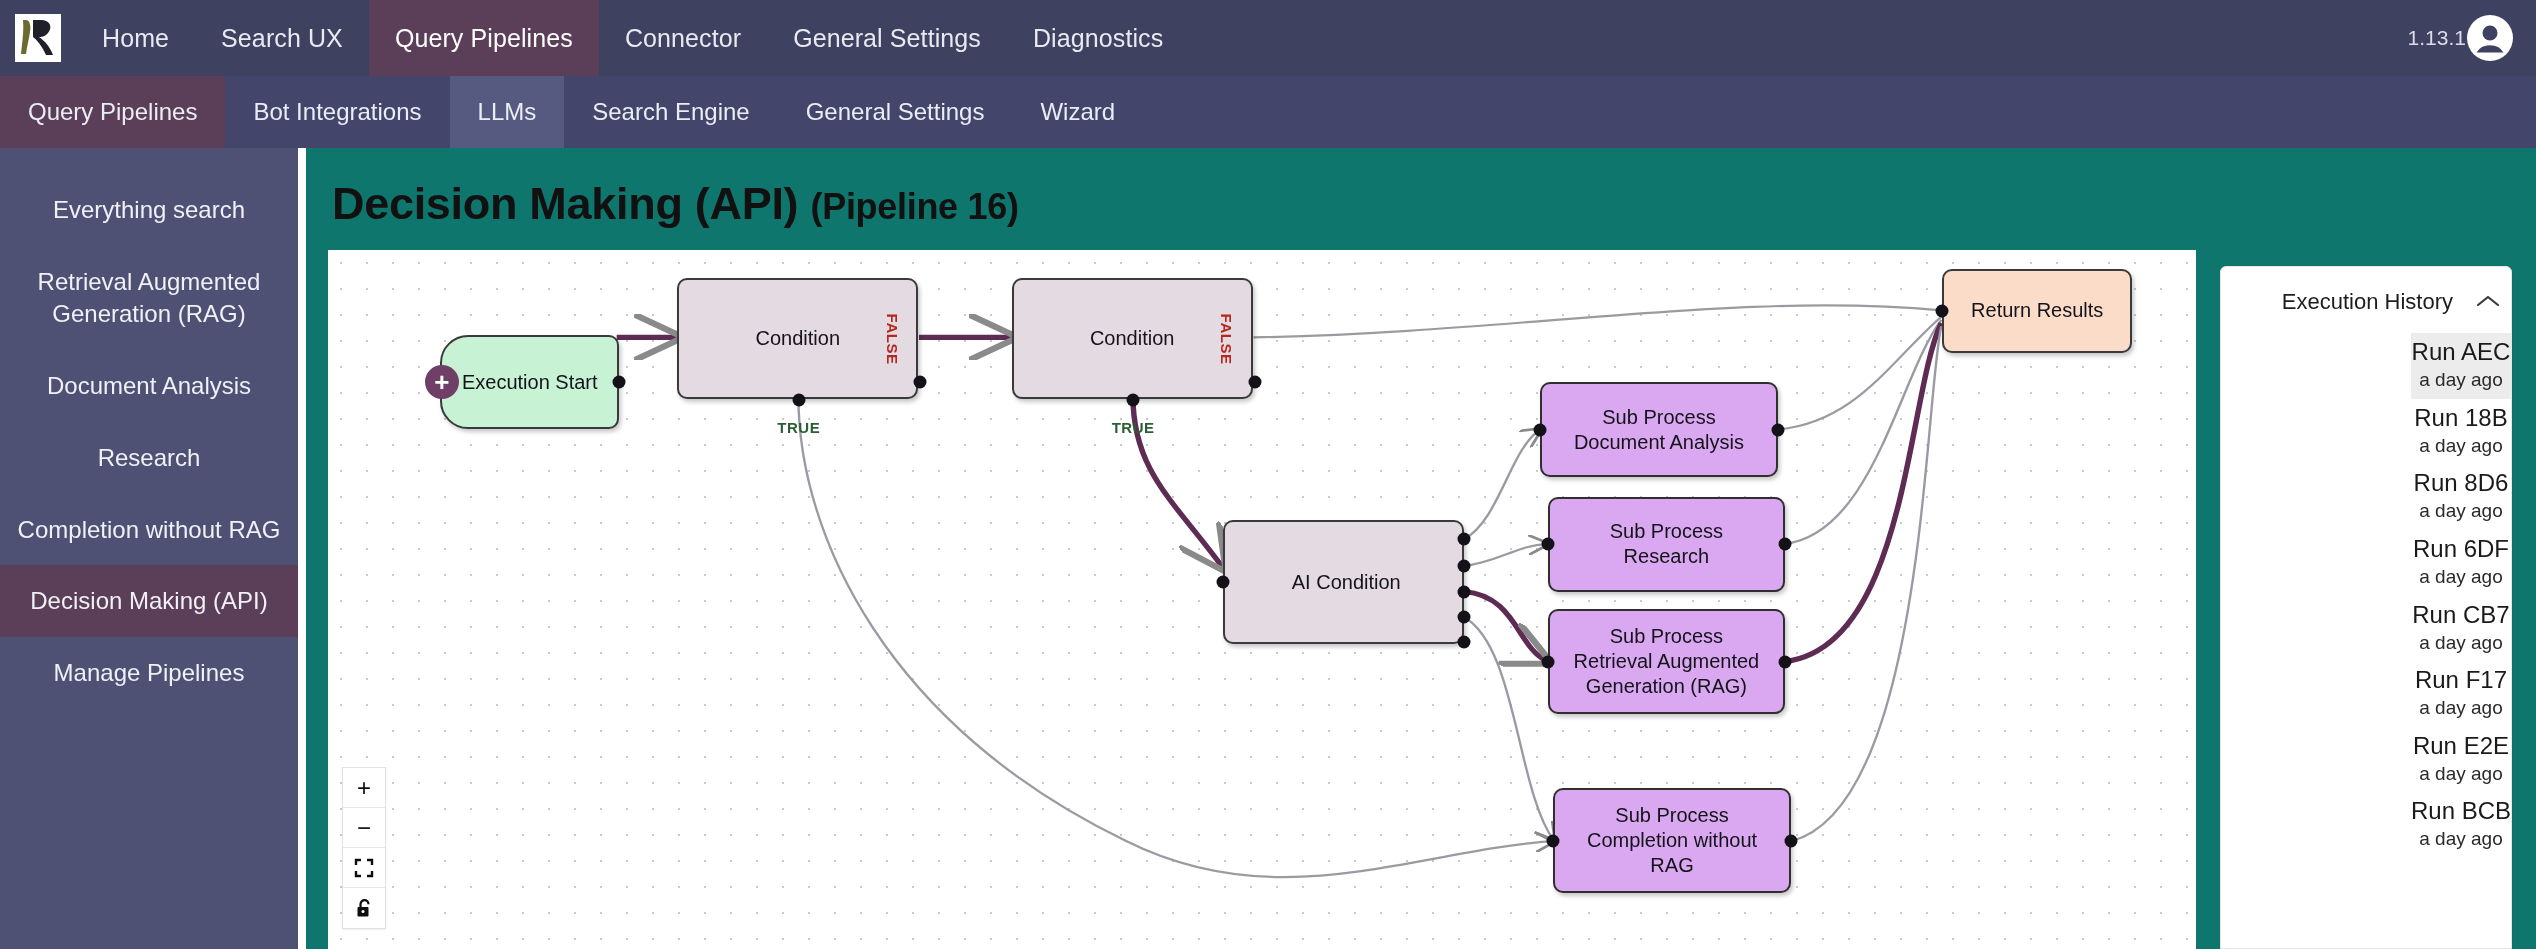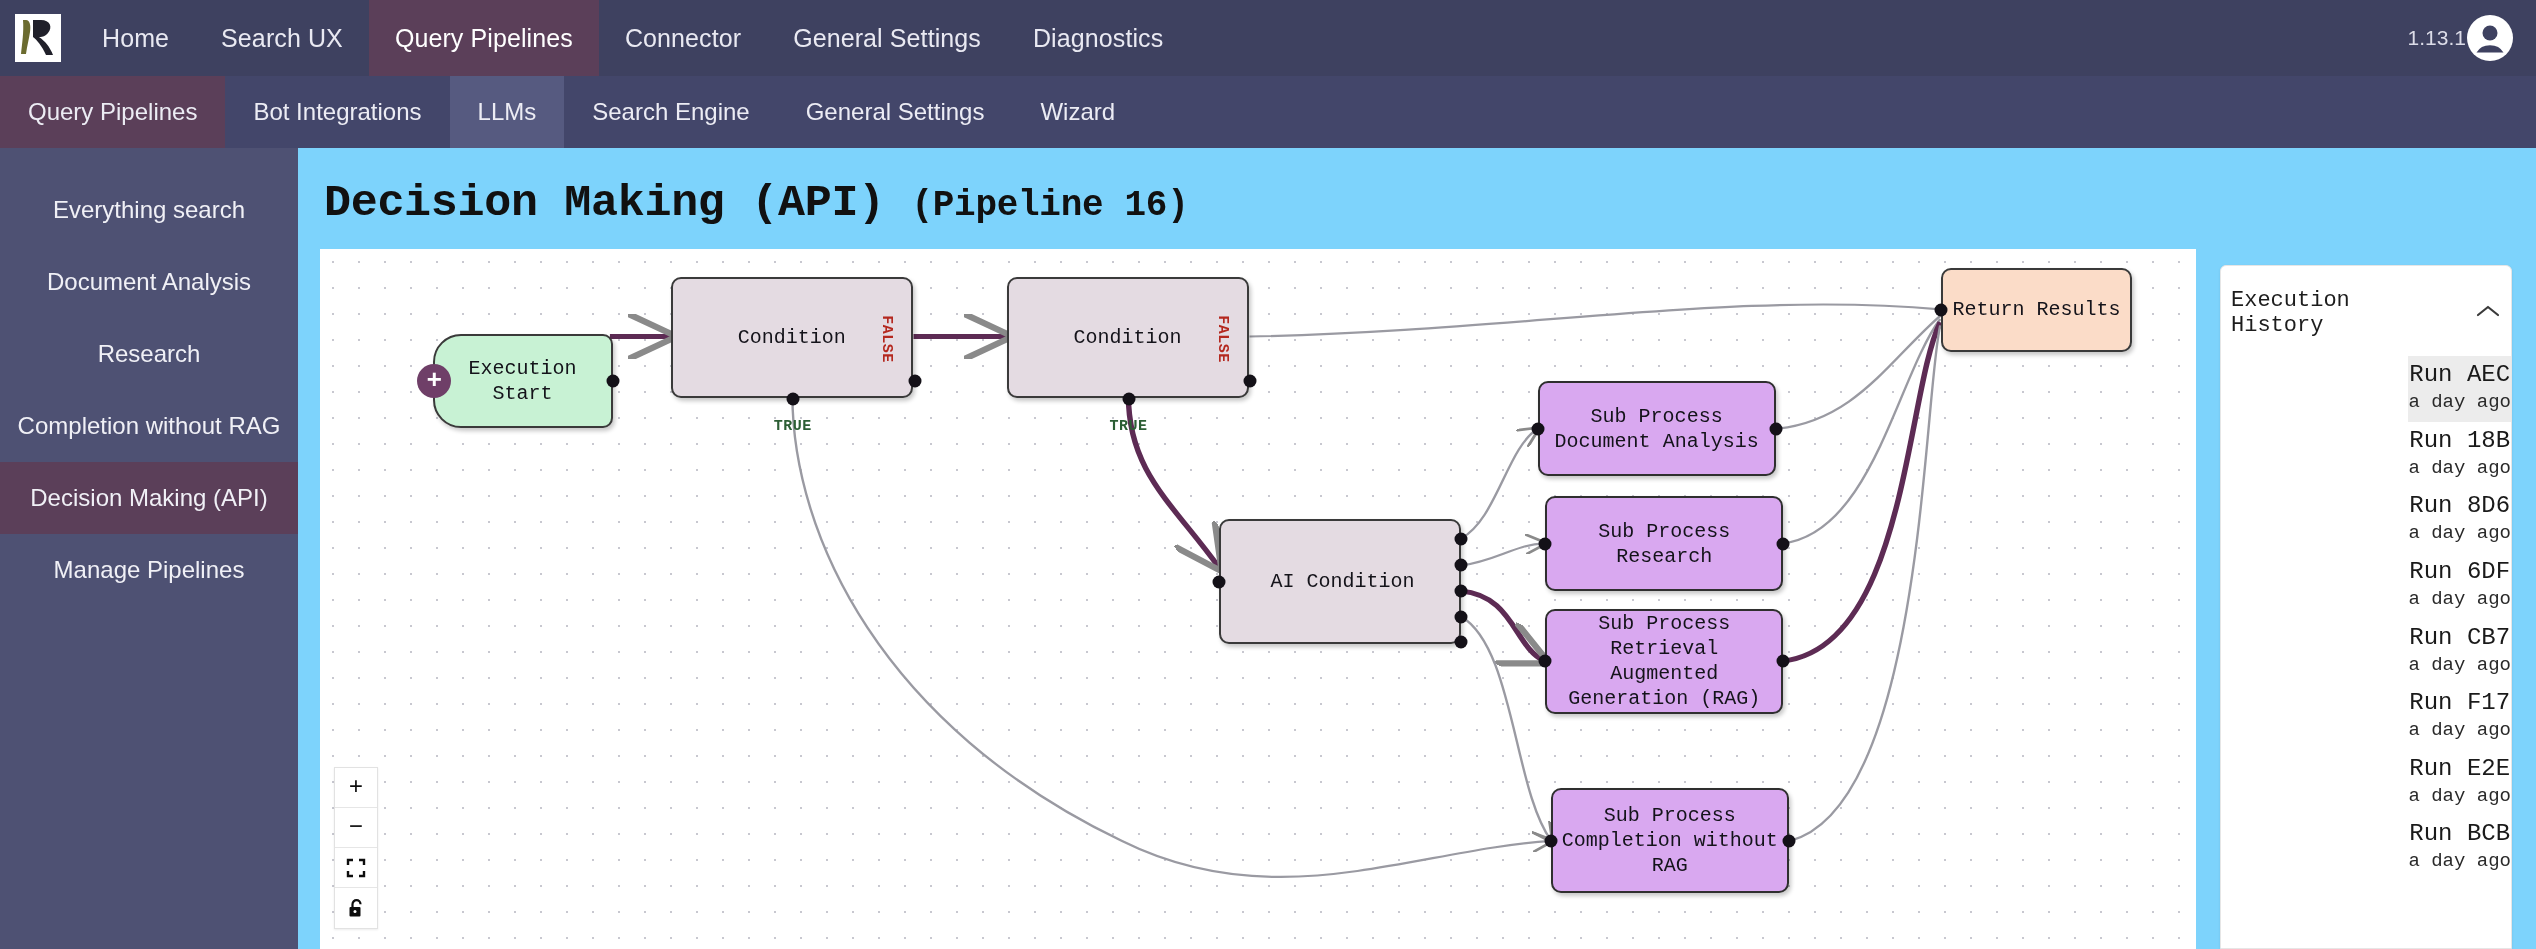--- a/index.html
+++ b/index.html
@@ -52,39 +52,39 @@
   .subnav-item {
     display: flex; align-items: center;
     padding: 0 28px;
     color: #ececf4; font-size: 24px;
     cursor: pointer; white-space: nowrap;
   }
   .subnav-item.active { background: #5b3f59; }
   .subnav-item.hover { background: #565a80; }
 
   
-  .body-row { flex: 1 1 auto; display: flex; min-height: 0; }
+  .body-row { flex: 1 1 auto; display: flex; min-height: 0; gap: 8px; }
 
   
   .sidebar {
     width: 298px; flex: 0 0 298px;
     background: #4e5173;
     display: flex; flex-direction: column;
     padding-top: 26px;
   }
   .side-item {
     color: #f0f0f6; font-size: 24px; line-height: 1.33;
     text-align: center; padding: 20px 8px; cursor: pointer;
   }
   .side-item.active { background: #5b3f59; }
 
   
   .main {
-    flex: 1 1 auto; min-width: 0; background: #7dd3fc;
-    display: flex; flex-direction: column; font-family: Liberation Mono, monospace;
+    flex: 1 1 auto; min-width: 0; background: #0f766e;
+    display: flex; flex-direction: column;
   }
   .page-title {
     padding: 30px 0 20px 26px;
     font-size: 45px; font-weight: bold; color: #111111;
     white-space: nowrap; letter-spacing: -.3px;
   }
   .page-title .sub { font-size: 36px; font-weight: bold; }
 
   .content-row { flex: 1 1 auto; display: flex; min-height: 0; }
 
@@ -241,20 +241,21 @@
       </div>
     <div class="subnav-item">
         <span>Wizard</span>
       </div>
   </div>
 
   <div class="body-row">
 
     <div class="sidebar">
       <div class="side-item"><span>Everything search</span></div>
+      <div class="side-item"><span>Retrieval Augmented Generation (RAG)</span></div>
       <div class="side-item"><span>Document Analysis</span></div>
       <div class="side-item"><span>Research</span></div>
       <div class="side-item"><span>Completion without RAG</span></div>
       <div class="side-item active"><span>Decision Making (API)</span></div>
       <div class="side-item"><span>Manage Pipelines</span></div>
     </div>
 
     <div class="main">
       <div class="page-title">
         <span>Decision Making (API)</span>

